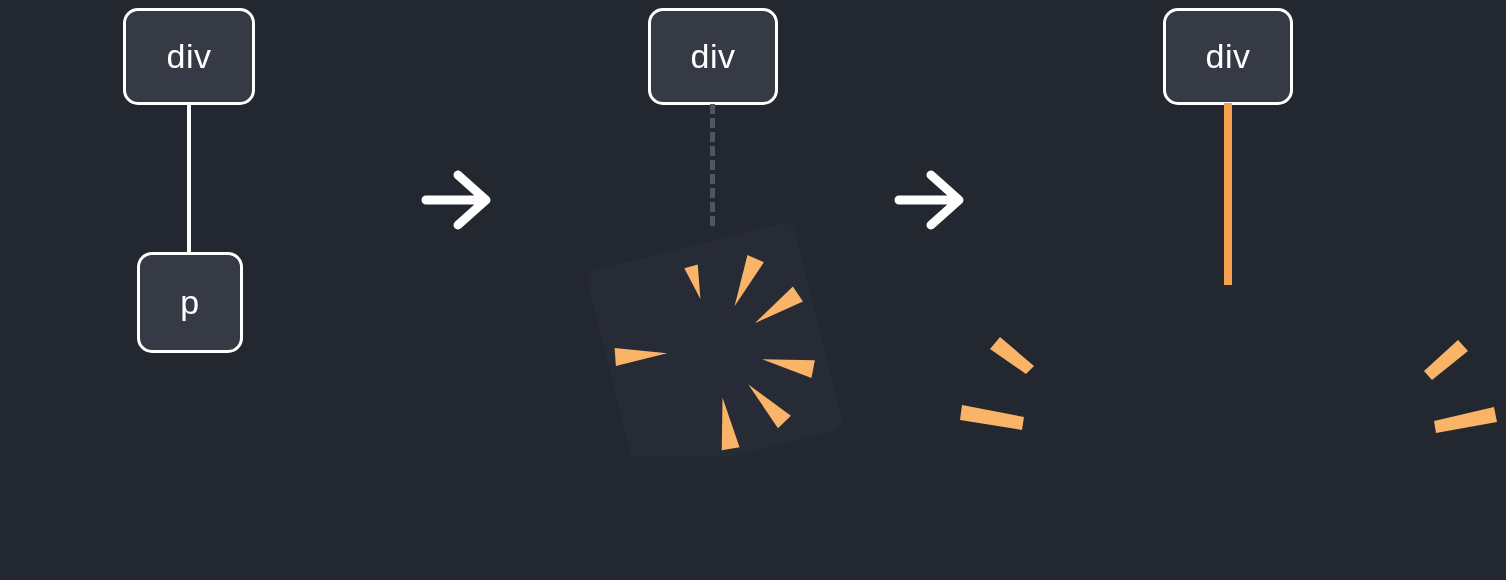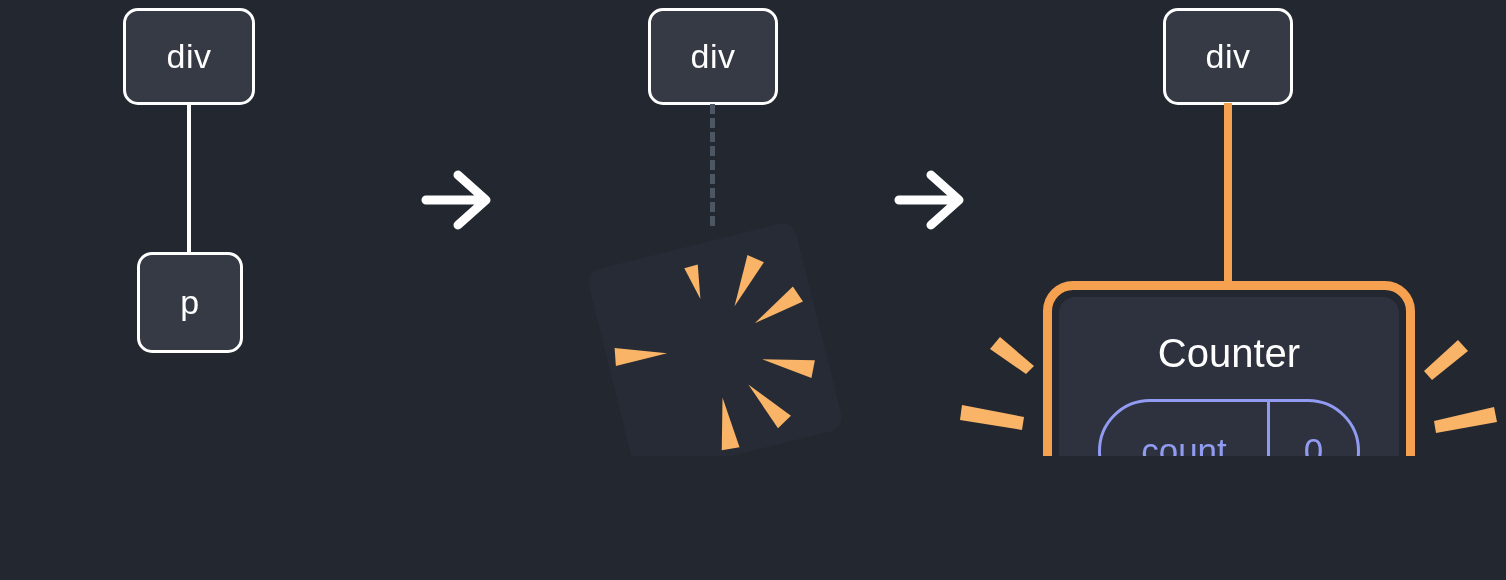--- a/index.html
+++ b/index.html
@@ -114,29 +114,20 @@
 
   <svg class="arrow" id="arrow-2" viewBox="0 0 82 66">
     <path d="M6 33 H60 M38 8 L66 33 L38 58" fill="none" stroke="var(--arrow-white,#ffffff)" stroke-width="9" stroke-linecap="round" stroke-linejoin="round"></path>
   </svg>
 
   <div class="node" id="n-div-3">
     <span>div</span>
   </div>
   <div class="v-line" id="line-3"></div>
 
-  <div id="counter-outer">
-    <div id="counter-inner">
-      <div id="counter-title">Counter</div>
-      <div id="state-pill">
-        <div id="state-key">count</div>
-        <div id="state-value">0</div>
-      </div>
-    </div>
-  </div>
 
   <svg id="sparks" viewBox="0 0 1506 580">
     <g style="fill:var(--spark-orange,#f9b467)">
 
       <polygon points="1034,366 1000,337 990,349 1026,374"></polygon>
       <polygon points="1024,417 962,405 960,420 1022,430"></polygon>
       <polygon points="1032,467 998,493 1007,505 1038,477"></polygon>
 
       <polygon points="1424,371 1458,340 1468,351 1432,380"></polygon>
       <polygon points="1434,421 1494,407 1497,422 1436,433"></polygon>

